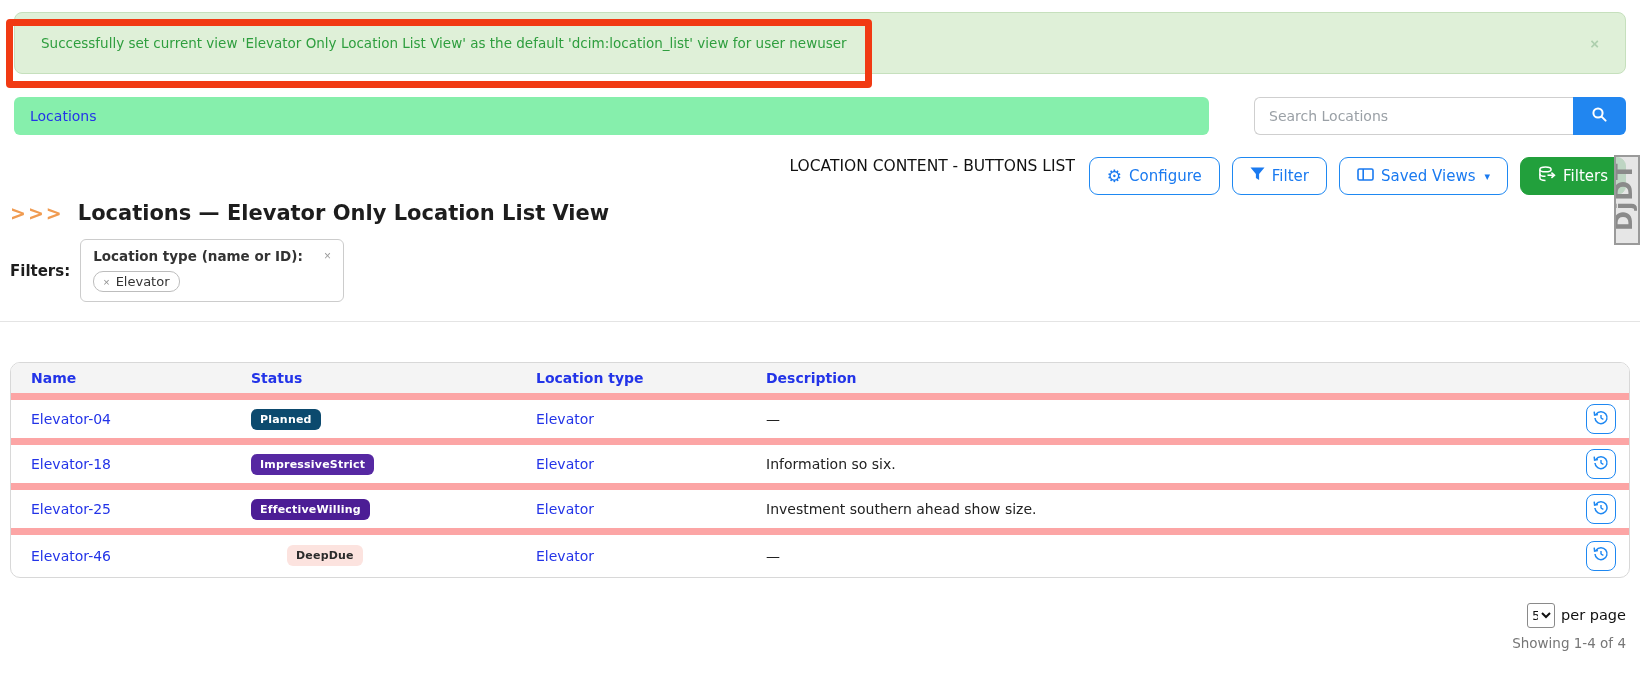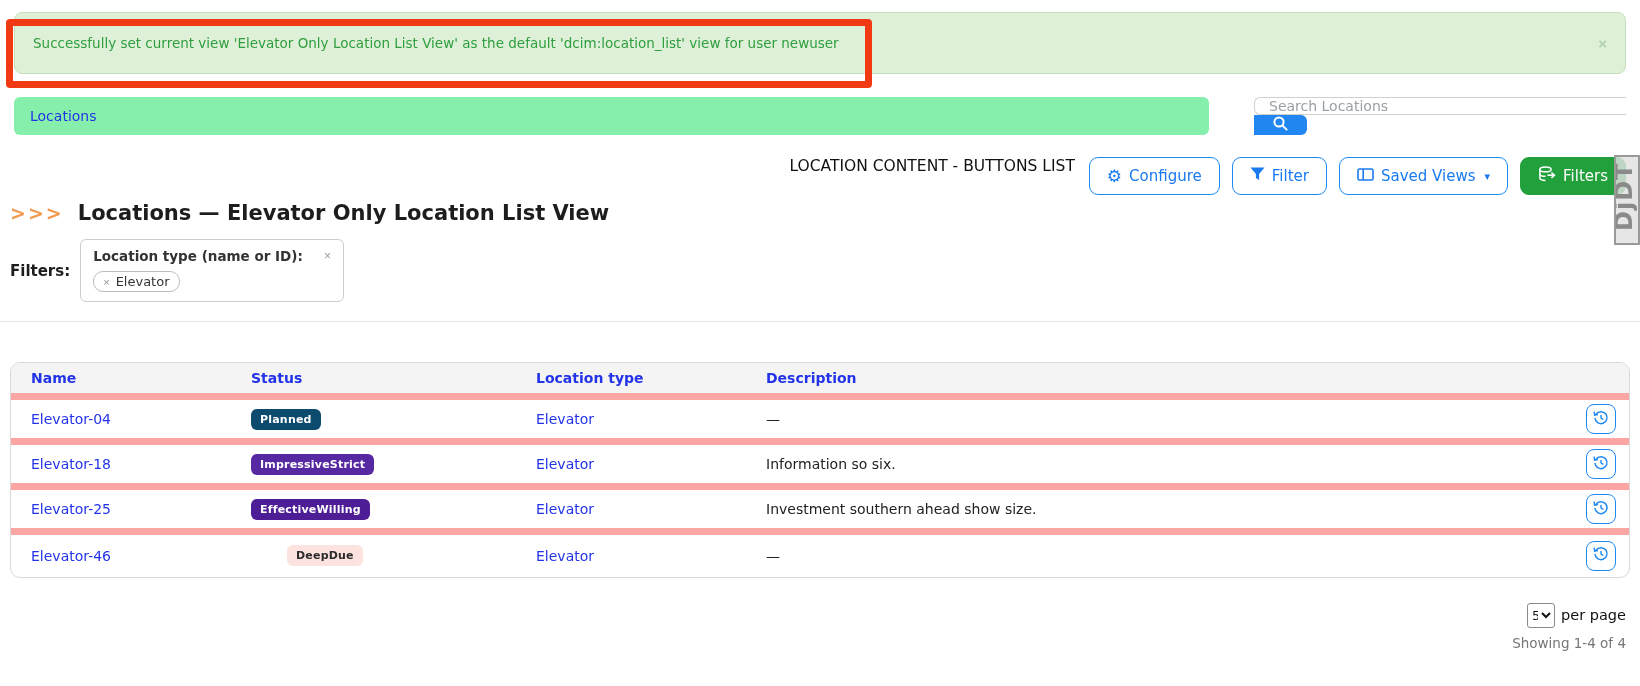--- a/index.html
+++ b/index.html
@@ -3,33 +3,33 @@
 <meta charset="utf-8">
 <style>
   * { box-sizing: border-box; margin: 0; padding: 0; }
   html, body { width: 1640px; height: 686px; overflow: hidden; background: #ffffff;
     font-family: "DejaVu Sans", "Liberation Sans", sans-serif; color: #1d1d1d; }
   .page { position: relative; width: 1640px; height: 686px; }
 
   
   .alert { position: relative; margin: 12px 14px 0 14px; height: 62px;
     background: #dff0d8; border: 1px solid #c6e0bd; border-radius: 8px;
-    display: flex; align-items: center; padding: 0 18px; }
+    display: flex; align-items: center; padding: 0 26px; }
   .alert-text { color: #2e9e3e; font-size: 13.5px; }
   .alert-close { margin-left: auto; color: #aecfae; font-size: 15px; font-weight: bold;
     background: none; border: none; cursor: pointer; }
   .annotation-box { position: absolute; left: 6px; top: 7px; width: 866px; height: 69px;
     border: 7px solid #f13a13; border-radius: 4px; pointer-events: none; z-index: 20; }
 
   
   .crumb-row { display: flex; align-items: stretch; margin: 23px 14px 0 14px; height: 38px; }
   .breadcrumb { flex: 1; background: #86efac; border-radius: 6px; display: flex;
     align-items: center; padding: 0 16px; margin-right: 45px; }
   .breadcrumb a { color: #2334e8; text-decoration: none; font-size: 14px; }
-  .search-group { width: 372px; display: flex; flex-direction: column; }
+  .search-group { width: 372px; display: flex; }
   .search-input { flex: 1; border: 1px solid #cfcfcf; border-right: none;
     border-radius: 6px 0 0 6px; padding: 0 14px; font-size: 14px; color: #333;
     font-family: inherit; outline: none; }
   .search-input::placeholder { color: #9aa0a6; }
   .search-btn { width: 53px; background: #2186f0; border: none; border-radius: 0 6px 6px 0;
     display: flex; align-items: center; justify-content: center; cursor: pointer; }
 
   
   .toolbar-row { display: flex; justify-content: flex-end;
     gap: 12px; margin: 22px 14px 0 14px; height: 40px; }

